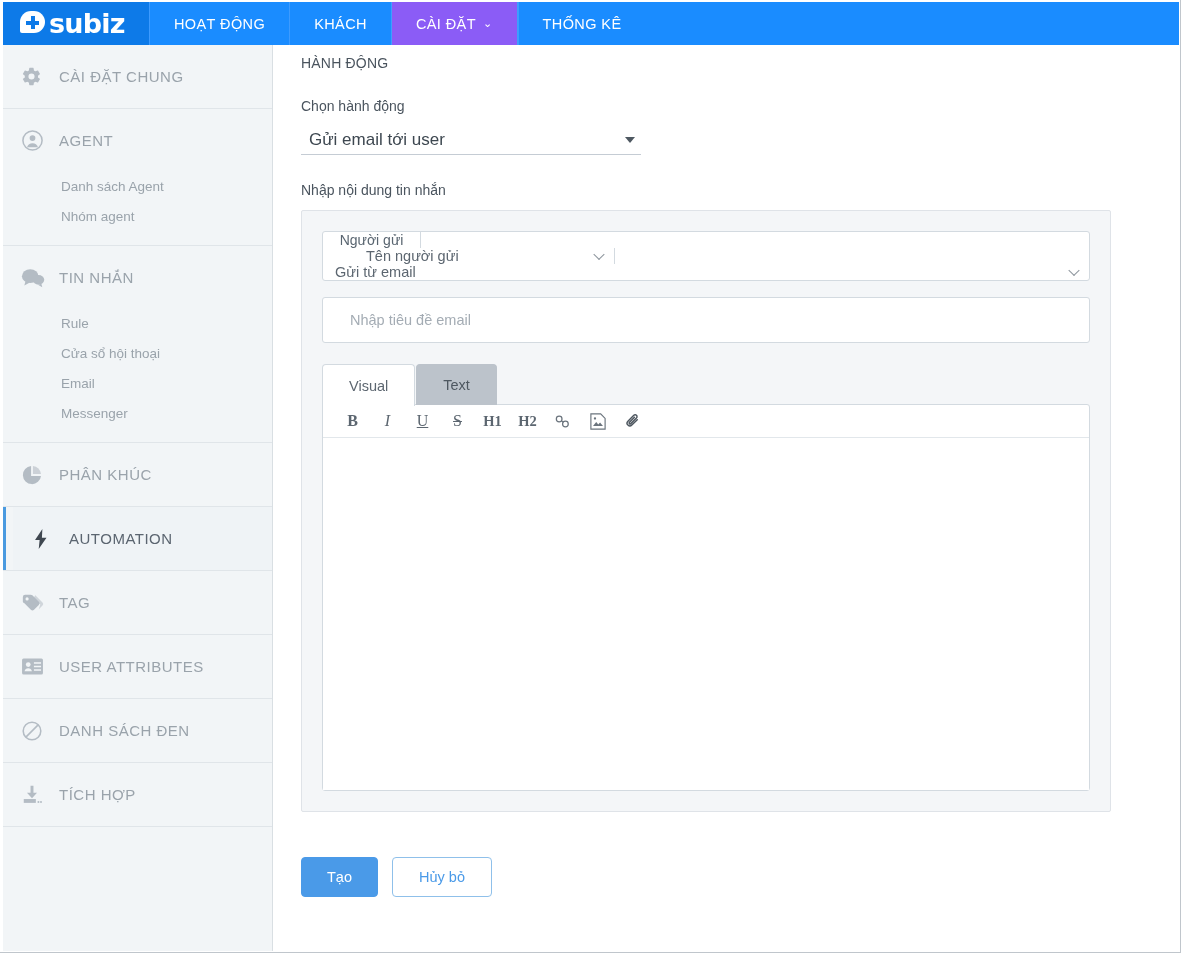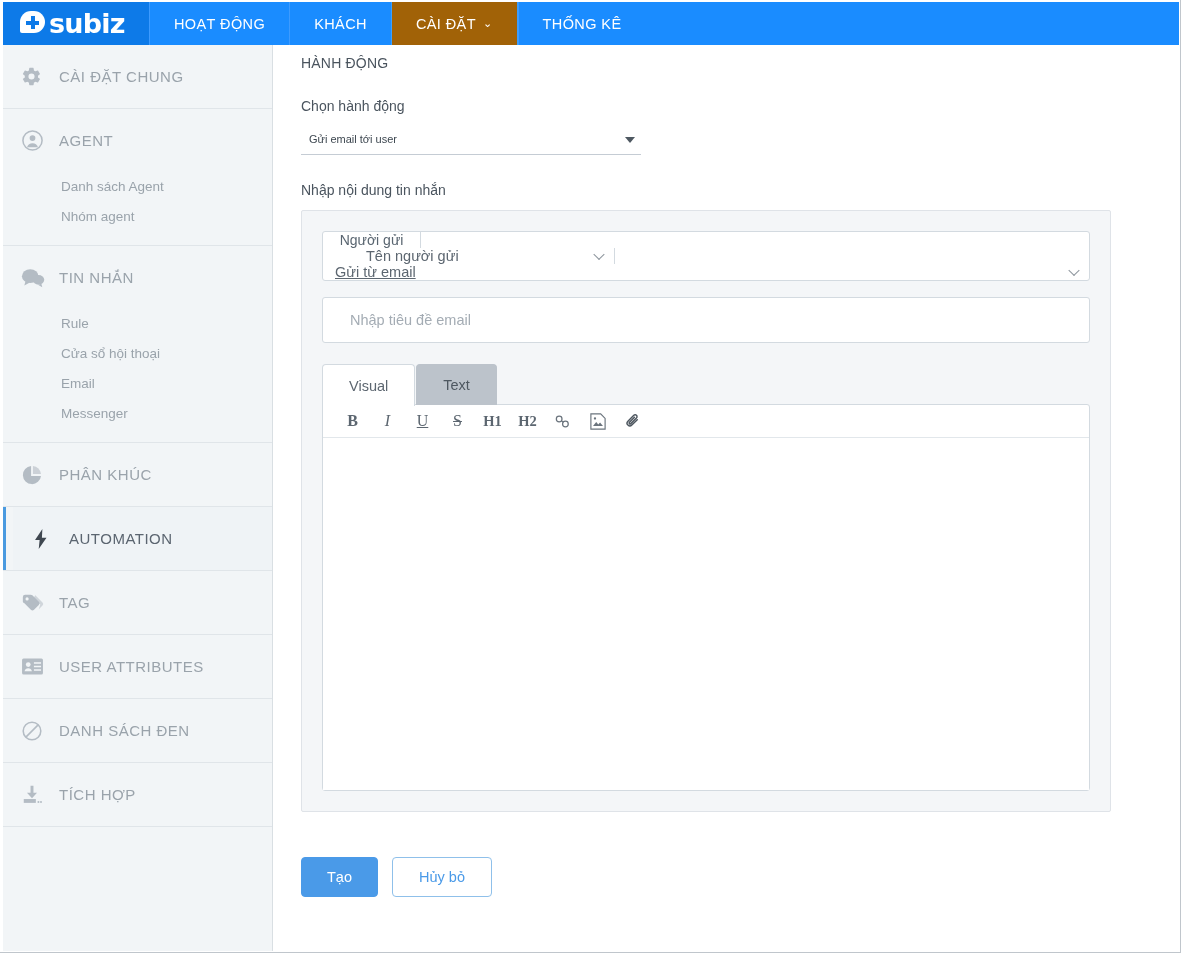--- a/index.html
+++ b/index.html
@@ -72,21 +72,21 @@
     justify-content: center;
     padding: 0 24px;
     color: #ffffff;
     font-size: 14.5px;
     letter-spacing: 0.4px;
     border-left: 1px solid #3d9bff;
     cursor: pointer;
     white-space: nowrap;
   }
   .nav-item.active {
-    background: #a16207;
+    background: #8b5cf6;
     border-left-color: #3ba0ff;
     border-right: 1px solid #3ba0ff;
   }
   .nav-caret {
     margin-left: 7px;
     font-size: 11px;
     line-height: 1;
     display: inline-block;
   }
 
@@ -166,21 +166,21 @@
     padding: 27px 0 0 27px;
   }
   .action-select {
     position: relative;
     margin: 12px 0 0 27px;
     width: 340px;
     height: 29px;
     border-bottom: 1px solid #c5ccd4;
   }
   .action-select .val {
-    font-size: 11px;
+    font-size: 17px;
     color: #3d4750;
     padding-left: 8px;
     line-height: 27px;
   }
   .action-select .tri {
     position: absolute;
     right: 6px; top: 11px;
     width: 0; height: 0;
     border-left: 5px solid transparent;
     border-right: 5px solid transparent;
@@ -221,21 +221,21 @@
     align-items: center;
     cursor: pointer;
   }
   .sender-sel.a { width: 292px; border-right: 1px solid #d3dae0; }
   .sender-sel.b { flex: 1; }
   .sender-sel .txt {
     font-size: 14.5px;
     color: #5c6670;
     padding-left: 43px;
   }
-  .sender-sel.b .txt { padding-left: 12px; text-decoration: underline; }
+  .sender-sel.b .txt { padding-left: 12px; }
   .chev {
     position: absolute;
     right: 11px; top: 50%;
     width: 8px; height: 8px;
     border-right: 1.4px solid #8d959d;
     border-bottom: 1.4px solid #8d959d;
     transform: translateY(-70%) rotate(45deg);
   }
   .subject {
     margin-top: 16px;

